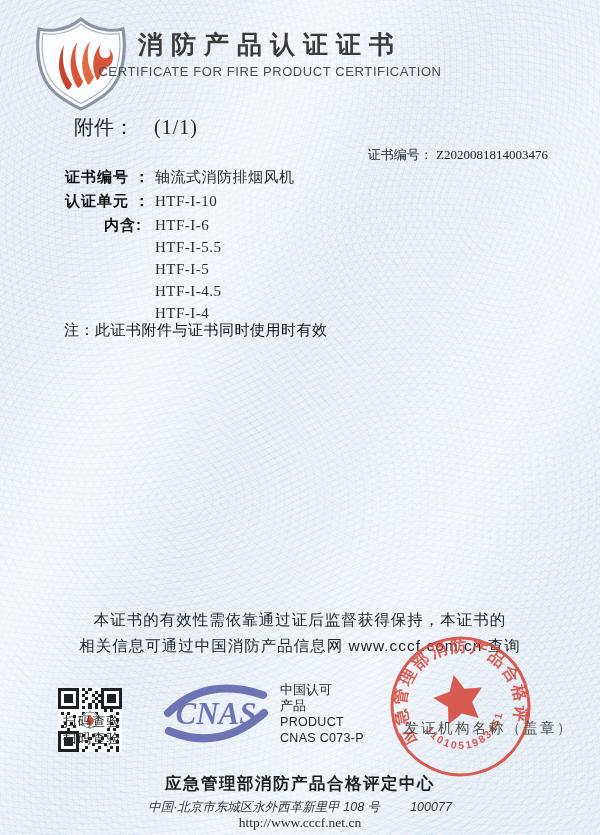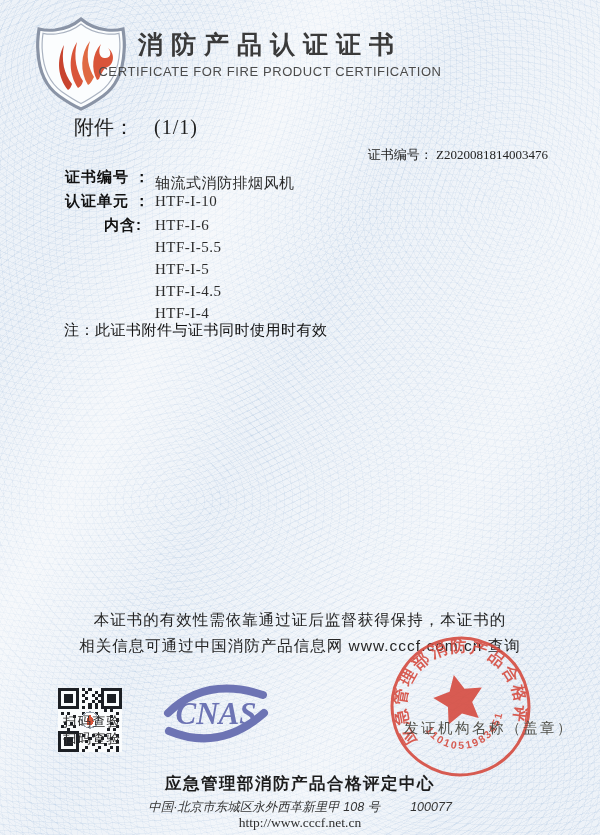--- a/index.html
+++ b/index.html
@@ -61,21 +61,21 @@
   <div class="abs attachment">
     <span>附件：</span><span class="val">(1/1)</span>
   </div>
 
   <div class="abs certno">
     <span>证书编号：</span>
     <span>Z2020081814003476</span>
   </div>
 
   <div class="abs field-label" style="left:65px;top:168px;">证书编号 ：</div>
-  <div class="abs field-value" style="left:155px;top:174px;">轴流式消防排烟风机</div>
+  <div class="abs field-value" style="left:155px;top:168px;">轴流式消防排烟风机</div>
 
   <div class="abs field-label" style="left:65px;top:192px;">认证单元 ：</div>
   <div class="abs field-value" style="left:155px;top:193px;">HTF-I-10</div>
 
   <div class="abs field-label" style="left:104px;top:216px;">内含:</div>
   <div class="abs field-value" style="left:155px;top:217px;">HTF-I-6</div>
   <div class="abs field-value" style="left:155px;top:239px;">HTF-I-5.5</div>
   <div class="abs field-value" style="left:155px;top:261px;">HTF-I-5</div>
   <div class="abs field-value" style="left:155px;top:283px;">HTF-I-4.5</div>
   <div class="abs field-value" style="left:155px;top:305px;">HTF-I-4</div>
@@ -110,20 +110,26 @@
     <div>扫码查验</div>
     <div>扫码查验</div>
   </div>
 
   <svg class="abs" style="left:158px;top:676px;" width="116" height="74" viewBox="0 0 116 74">
     <path d="M10,37 Q48,0 105,19" fill="none" stroke="#6d74b4" stroke-width="8" stroke-linecap="round"></path>
     <path d="M11,55 Q62,76 106,37" fill="none" stroke="#6d74b4" stroke-width="8" stroke-linecap="round"></path>
     <text x="58" y="48" text-anchor="middle" font-family="Liberation Serif, serif" font-size="31" font-weight="bold" font-style="italic" fill="#6d74b4">CNAS</text>
   </svg>
 
+  <div class="abs accr">
+    <div>中国认可</div>
+    <div>产品</div>
+    <div class="lat">PRODUCT</div>
+    <div class="lat">CNAS C073-P</div>
+  </div>
 
   <div class="abs issuer">应急管理部消防产品合格评定中心</div>
   <div class="abs address">
     <span>中国·北京市东城区永外西革新里甲 108 号</span><span class="post">100077</span>
   </div>
   <div class="abs website">http://www.cccf.net.cn</div>
 
   <svg class="abs seal-svg" width="185" height="185" viewBox="-92 -92 184 184">
     <defs>
       <path id="sealArcTop" d="M -48,26 A 54.6,54.6 0 1 1 48,26" fill="none"></path>

